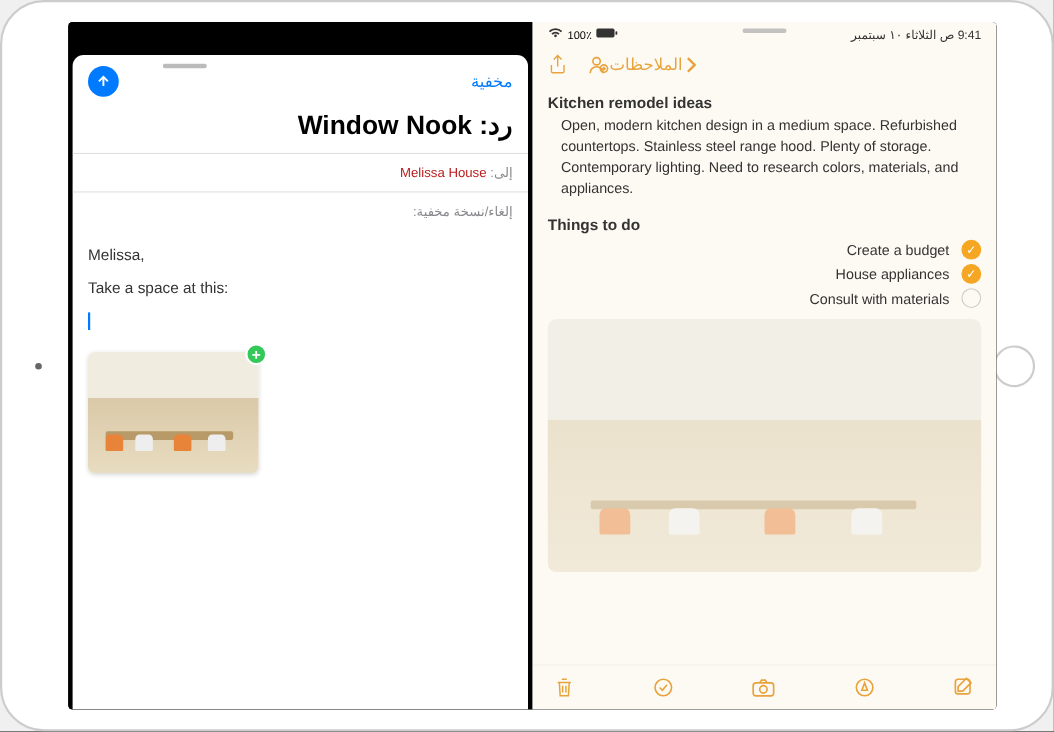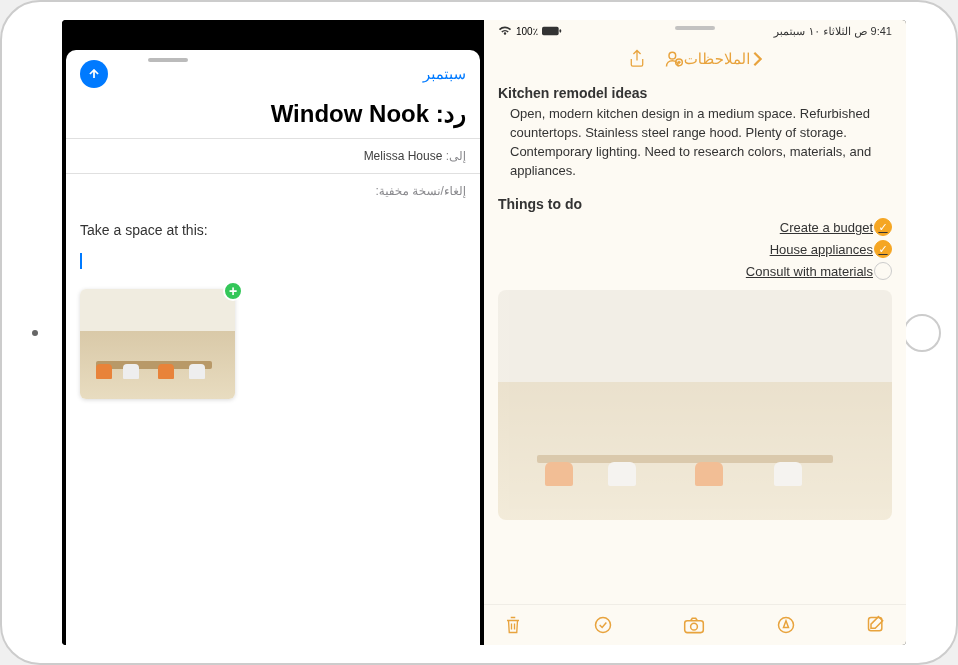--- a/index.html
+++ b/index.html
@@ -87,21 +87,21 @@
     
     .status-icons {
       display: flex;
       align-items: center;
       gap: 4px;
       direction: ltr;
     }
     
     .notes-header {
       display: flex;
-      justify-content: center;
+      justify-content: flex-start;
       align-items: center;
       padding: 6px 14px;
     }
     
     .notes-back {
       display: flex;
       align-items: center;
       gap: 2px;
       color: #e8a33d;
       font-size: 15px;
@@ -146,27 +146,26 @@
       font-weight: 600;
       color: #333;
       text-align: left;
       direction: ltr;
       margin-bottom: 6px;
     }
     
     .todo-item {
       display: flex;
       align-items: center;
-      gap: 1px;
+      gap: 11px;
       direction: ltr;
       justify-content: flex-end;
       margin-bottom: 4px;
       font-size: 13px;
       color: #333;
-      text-decoration: underline;
     }
     
     .checkbox {
       width: 18px;
       height: 18px;
       border-radius: 50%;
       border: 1.5px solid #ccc;
       display: flex;
       align-items: center;
       justify-content: center;
@@ -327,21 +326,21 @@
       direction: rtl;
       color: #8a8a8e;
     }
     
     .field-label {
       color: #8a8a8e;
       text-align: center;
     }
     
     .field-value {
-      color: #404040;
+      color: #b91c1c;
     }
     
     .field-value-dark {
       color: #333;
     }
     
     .mail-body {
       flex: 1;
       padding: 14px;
       font-size: 14px;
@@ -422,36 +421,37 @@
     <div class="mail-panel">
       <div class="split-handle-left"></div>
       <div class="mail-sheet">
 
         <div class="mail-top">
           <div class="send-button">
             <svg width="14" height="14" viewBox="0 0 24 24" fill="none" stroke="currentColor" stroke-width="3">
               <path d="M12 19V5M5 12l7-7 7 7"></path>
             </svg>
           </div>
-          <span class="cancel-link">سبتمبر</span>
+          <span class="cancel-link">مخفية</span>
         </div>
 
         <div class="mail-subject-header">رد: Window Nook</div>
 
         <div class="mail-field">
           <span class="field-label">إلى:</span>
           <span class="field-value">Melissa House</span>
         </div>
 
         <div class="mail-field">
           <span class="field-label">إلغاء/نسخة مخفية:</span>
         </div>
 
 
         <div class="mail-body">
+          <p>Melissa,</p>
           <p>Take a space at this:</p>
           <span class="cursor-line"></span>
           
           <div class="attachment">
             <div class="add-badge">+</div>
             <div class="table-surface"></div>
             <div class="att-chair orange" style="left:10%"></div>
             <div class="att-chair white" style="left:28%"></div>
             <div class="att-chair orange" style="left:50%"></div>
             <div class="att-chair white" style="left:70%"></div>

